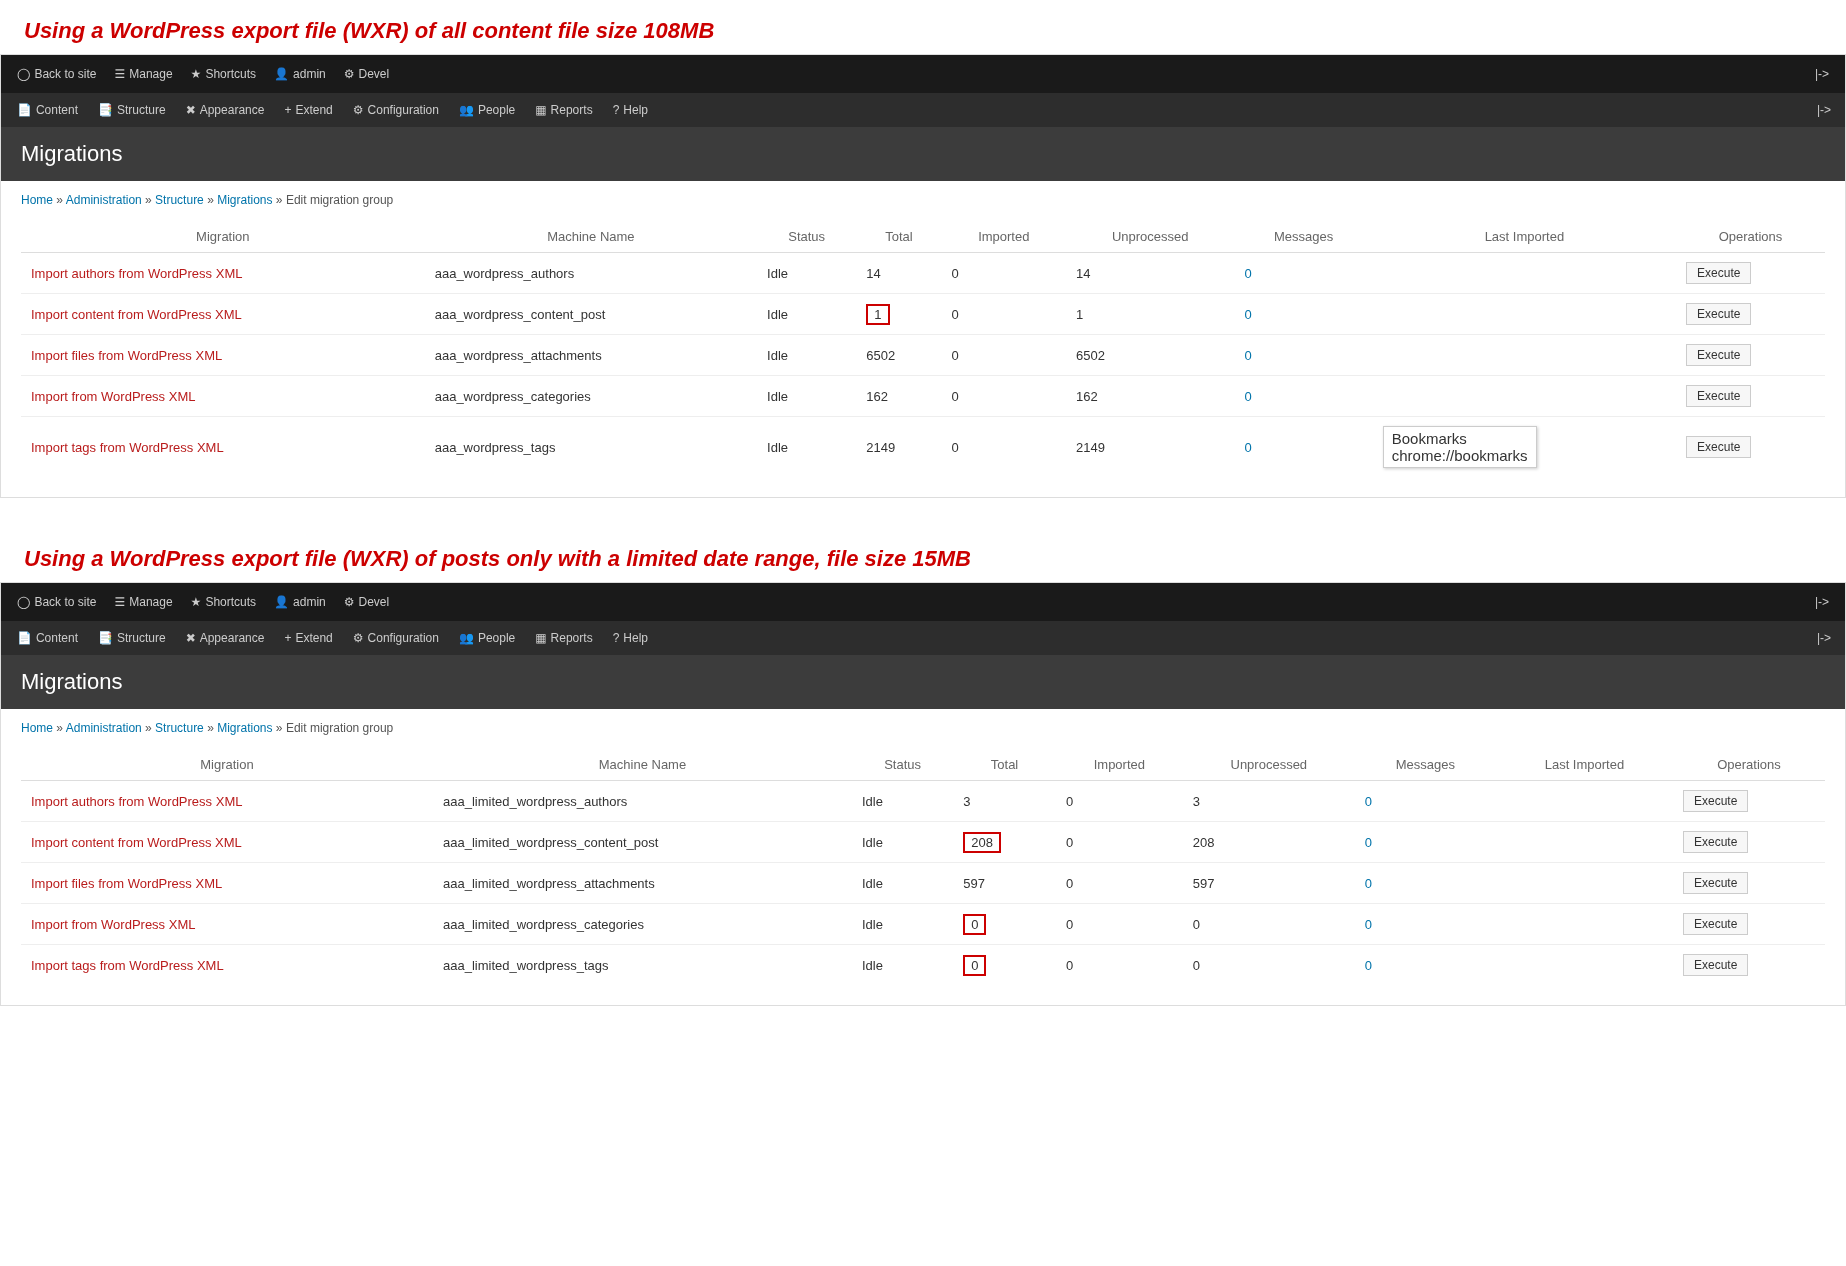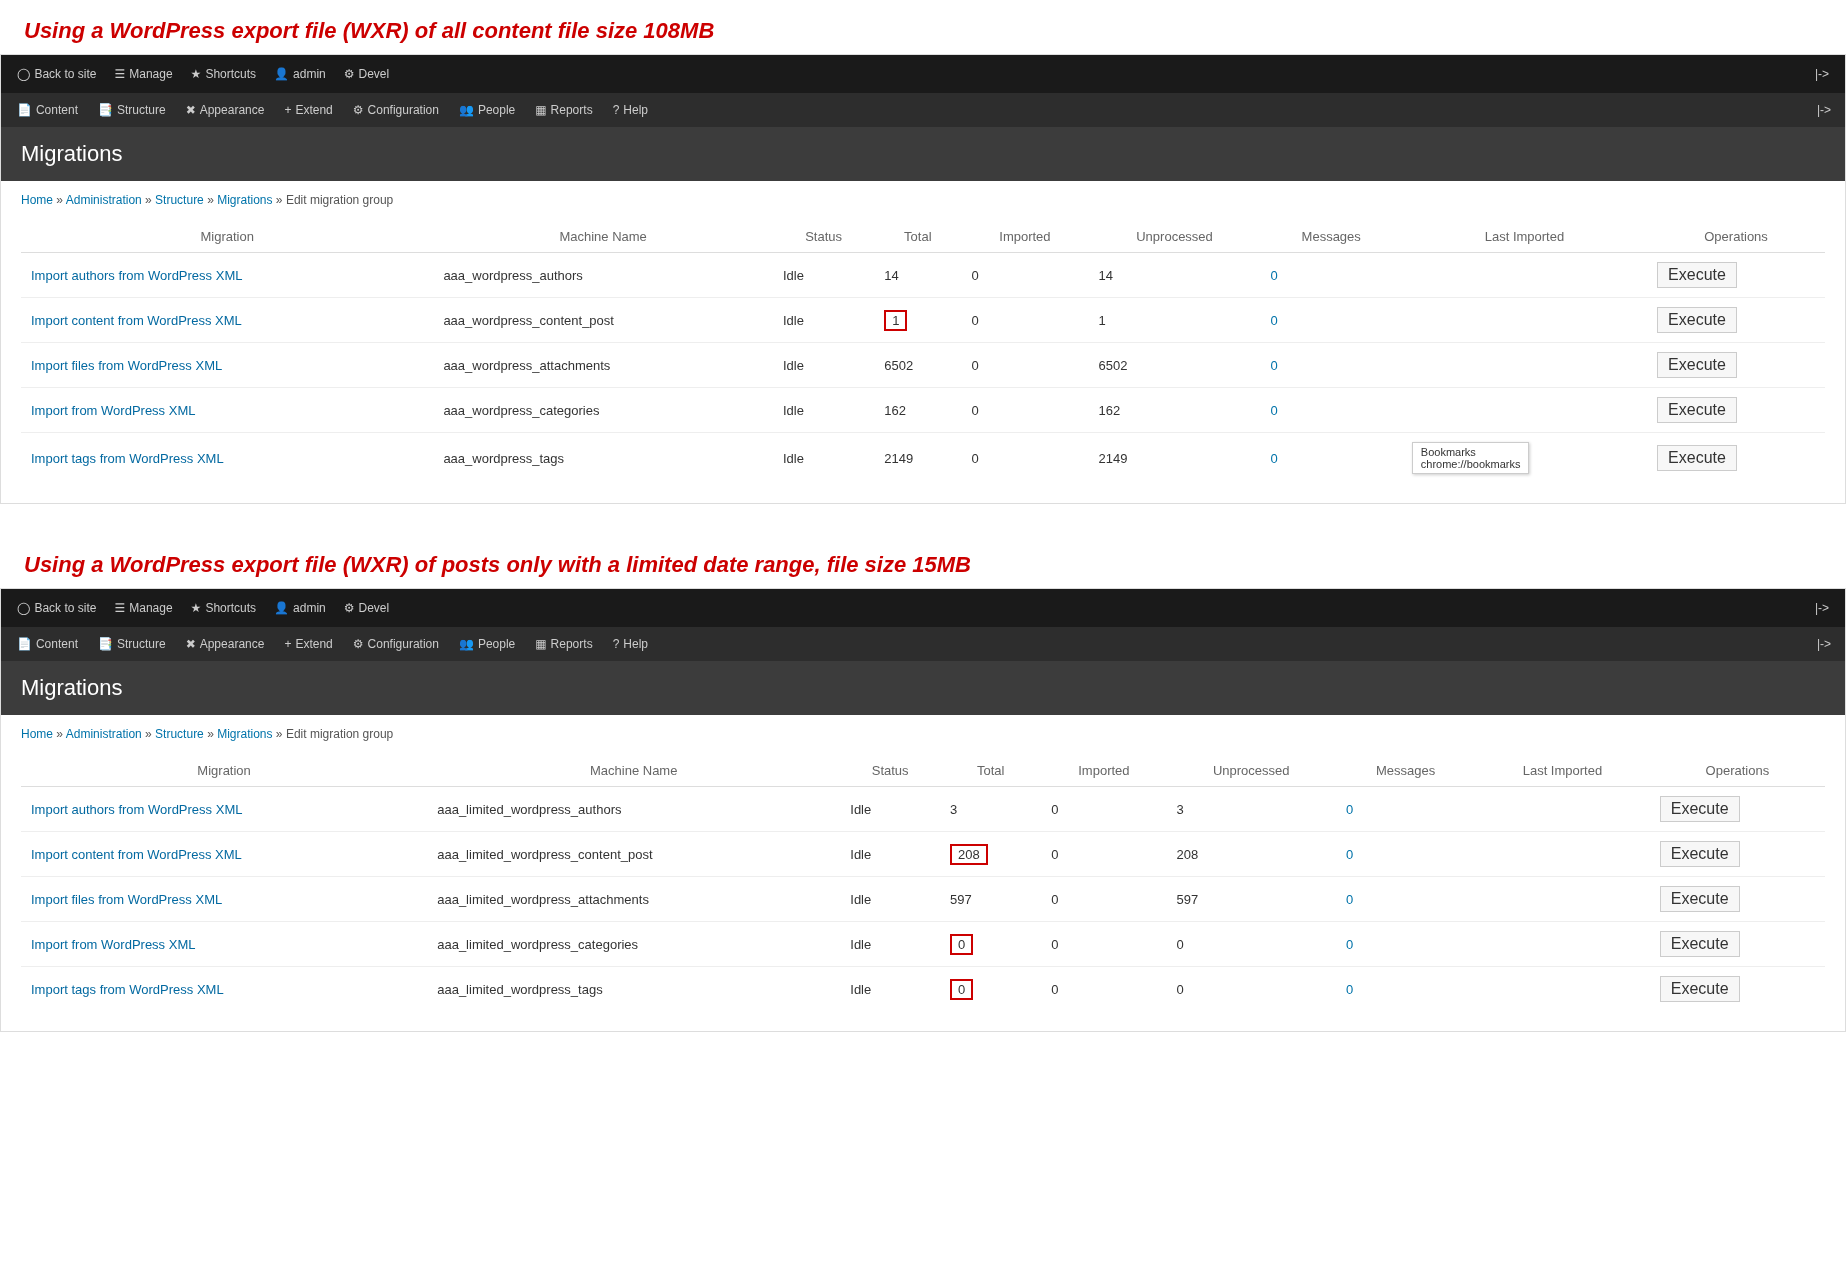--- a/index.html
+++ b/index.html
@@ -101,48 +101,48 @@
     }
     .migrations-table td {
       padding: 9px 10px;
       border-bottom: 1px solid #eee;
       vertical-align: middle;
     }
     .migrations-table tr:last-child td {
       border-bottom: none;
     }
     .migration-link {
-      color: #0369a1;
+      color: #b91c1c;
       text-decoration: none;
       cursor: pointer;
     }
     .messages-link {
       color: #0073aa;
       text-decoration: none;
     }
     .execute-btn {
       padding: 3px 10px;
       background: #f7f7f7;
       border: 1px solid #ccc;
       cursor: pointer;
-      font-size: 16px;
+      font-size: 12px;
       color: #333;
     }
 
     .highlighted-cell {
       border: 2px solid #cc0000;
       padding: 1px 6px;
     }
 
     .tooltip-popup {
       display: inline-block;
       background: #fff;
       border: 1px solid #ccc;
       padding: 3px 8px;
-      font-size: 11px;
+      font-size: 15px;
       color: #333;
       white-space: nowrap;
       box-shadow: 1px 1px 3px rgba(0,0,0,0.2);
     }
 
     .section-block {
       border: 1px solid #ddd;
       margin-bottom: 0;
     }
 

